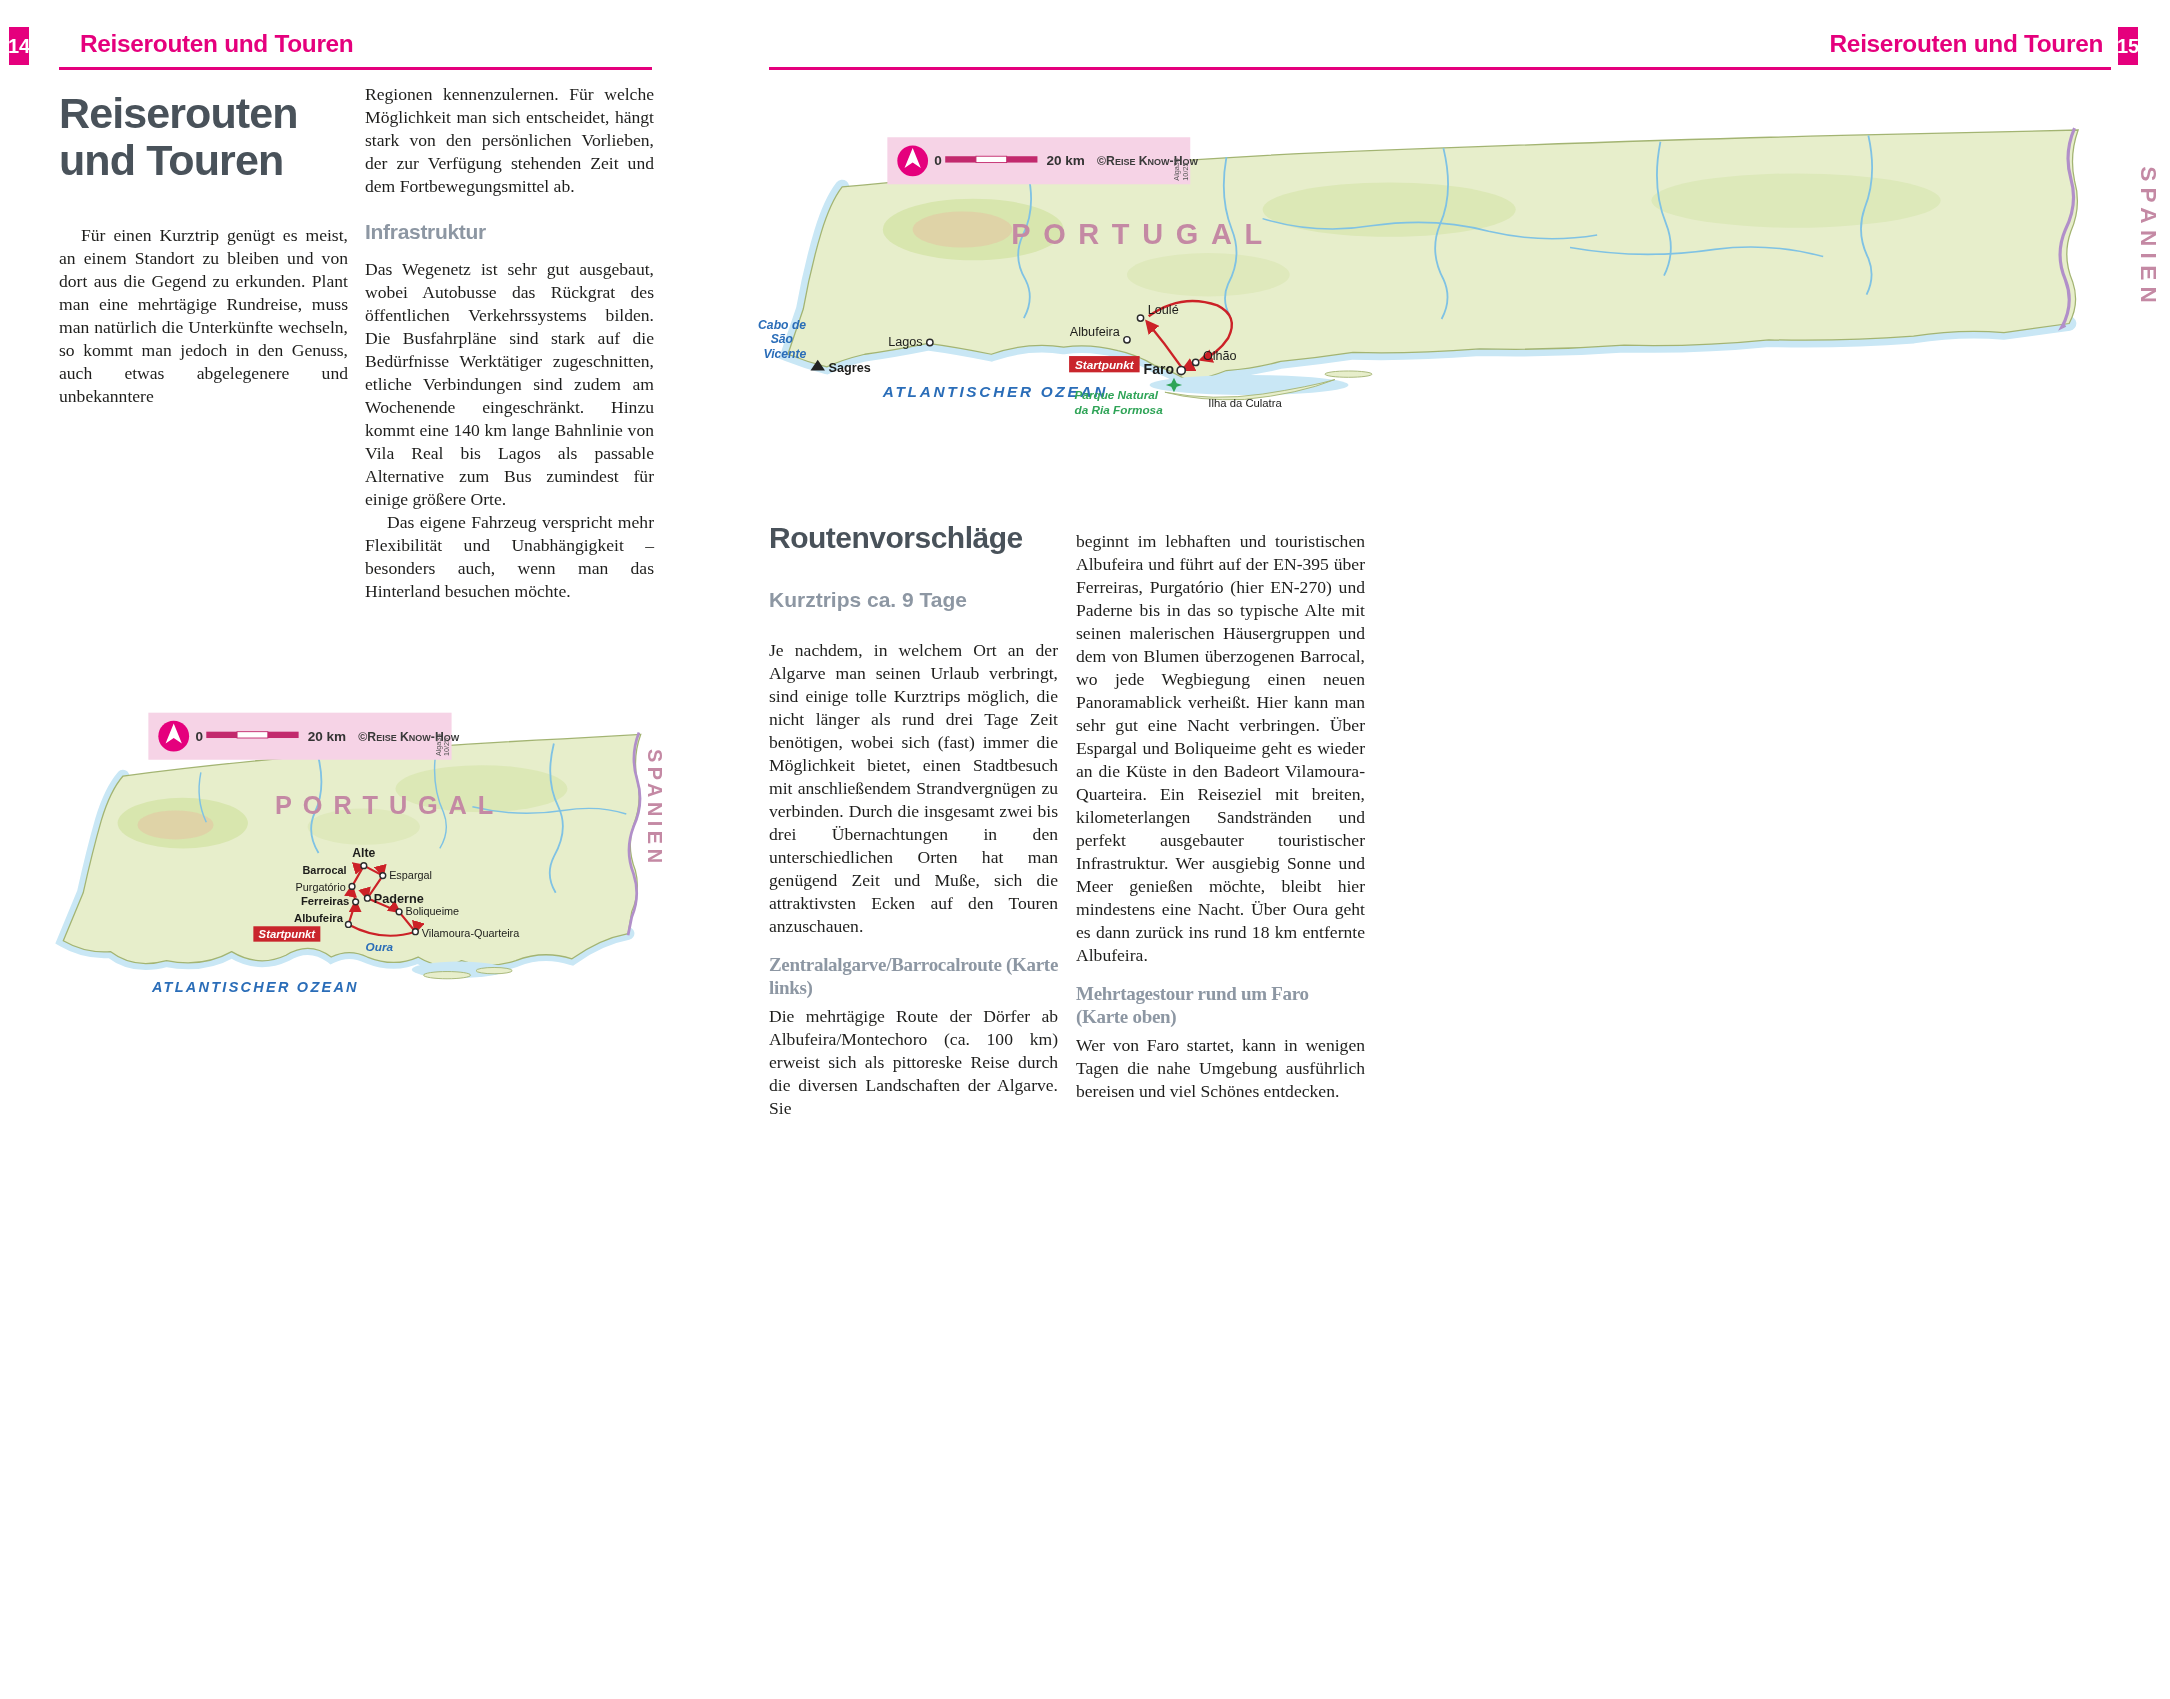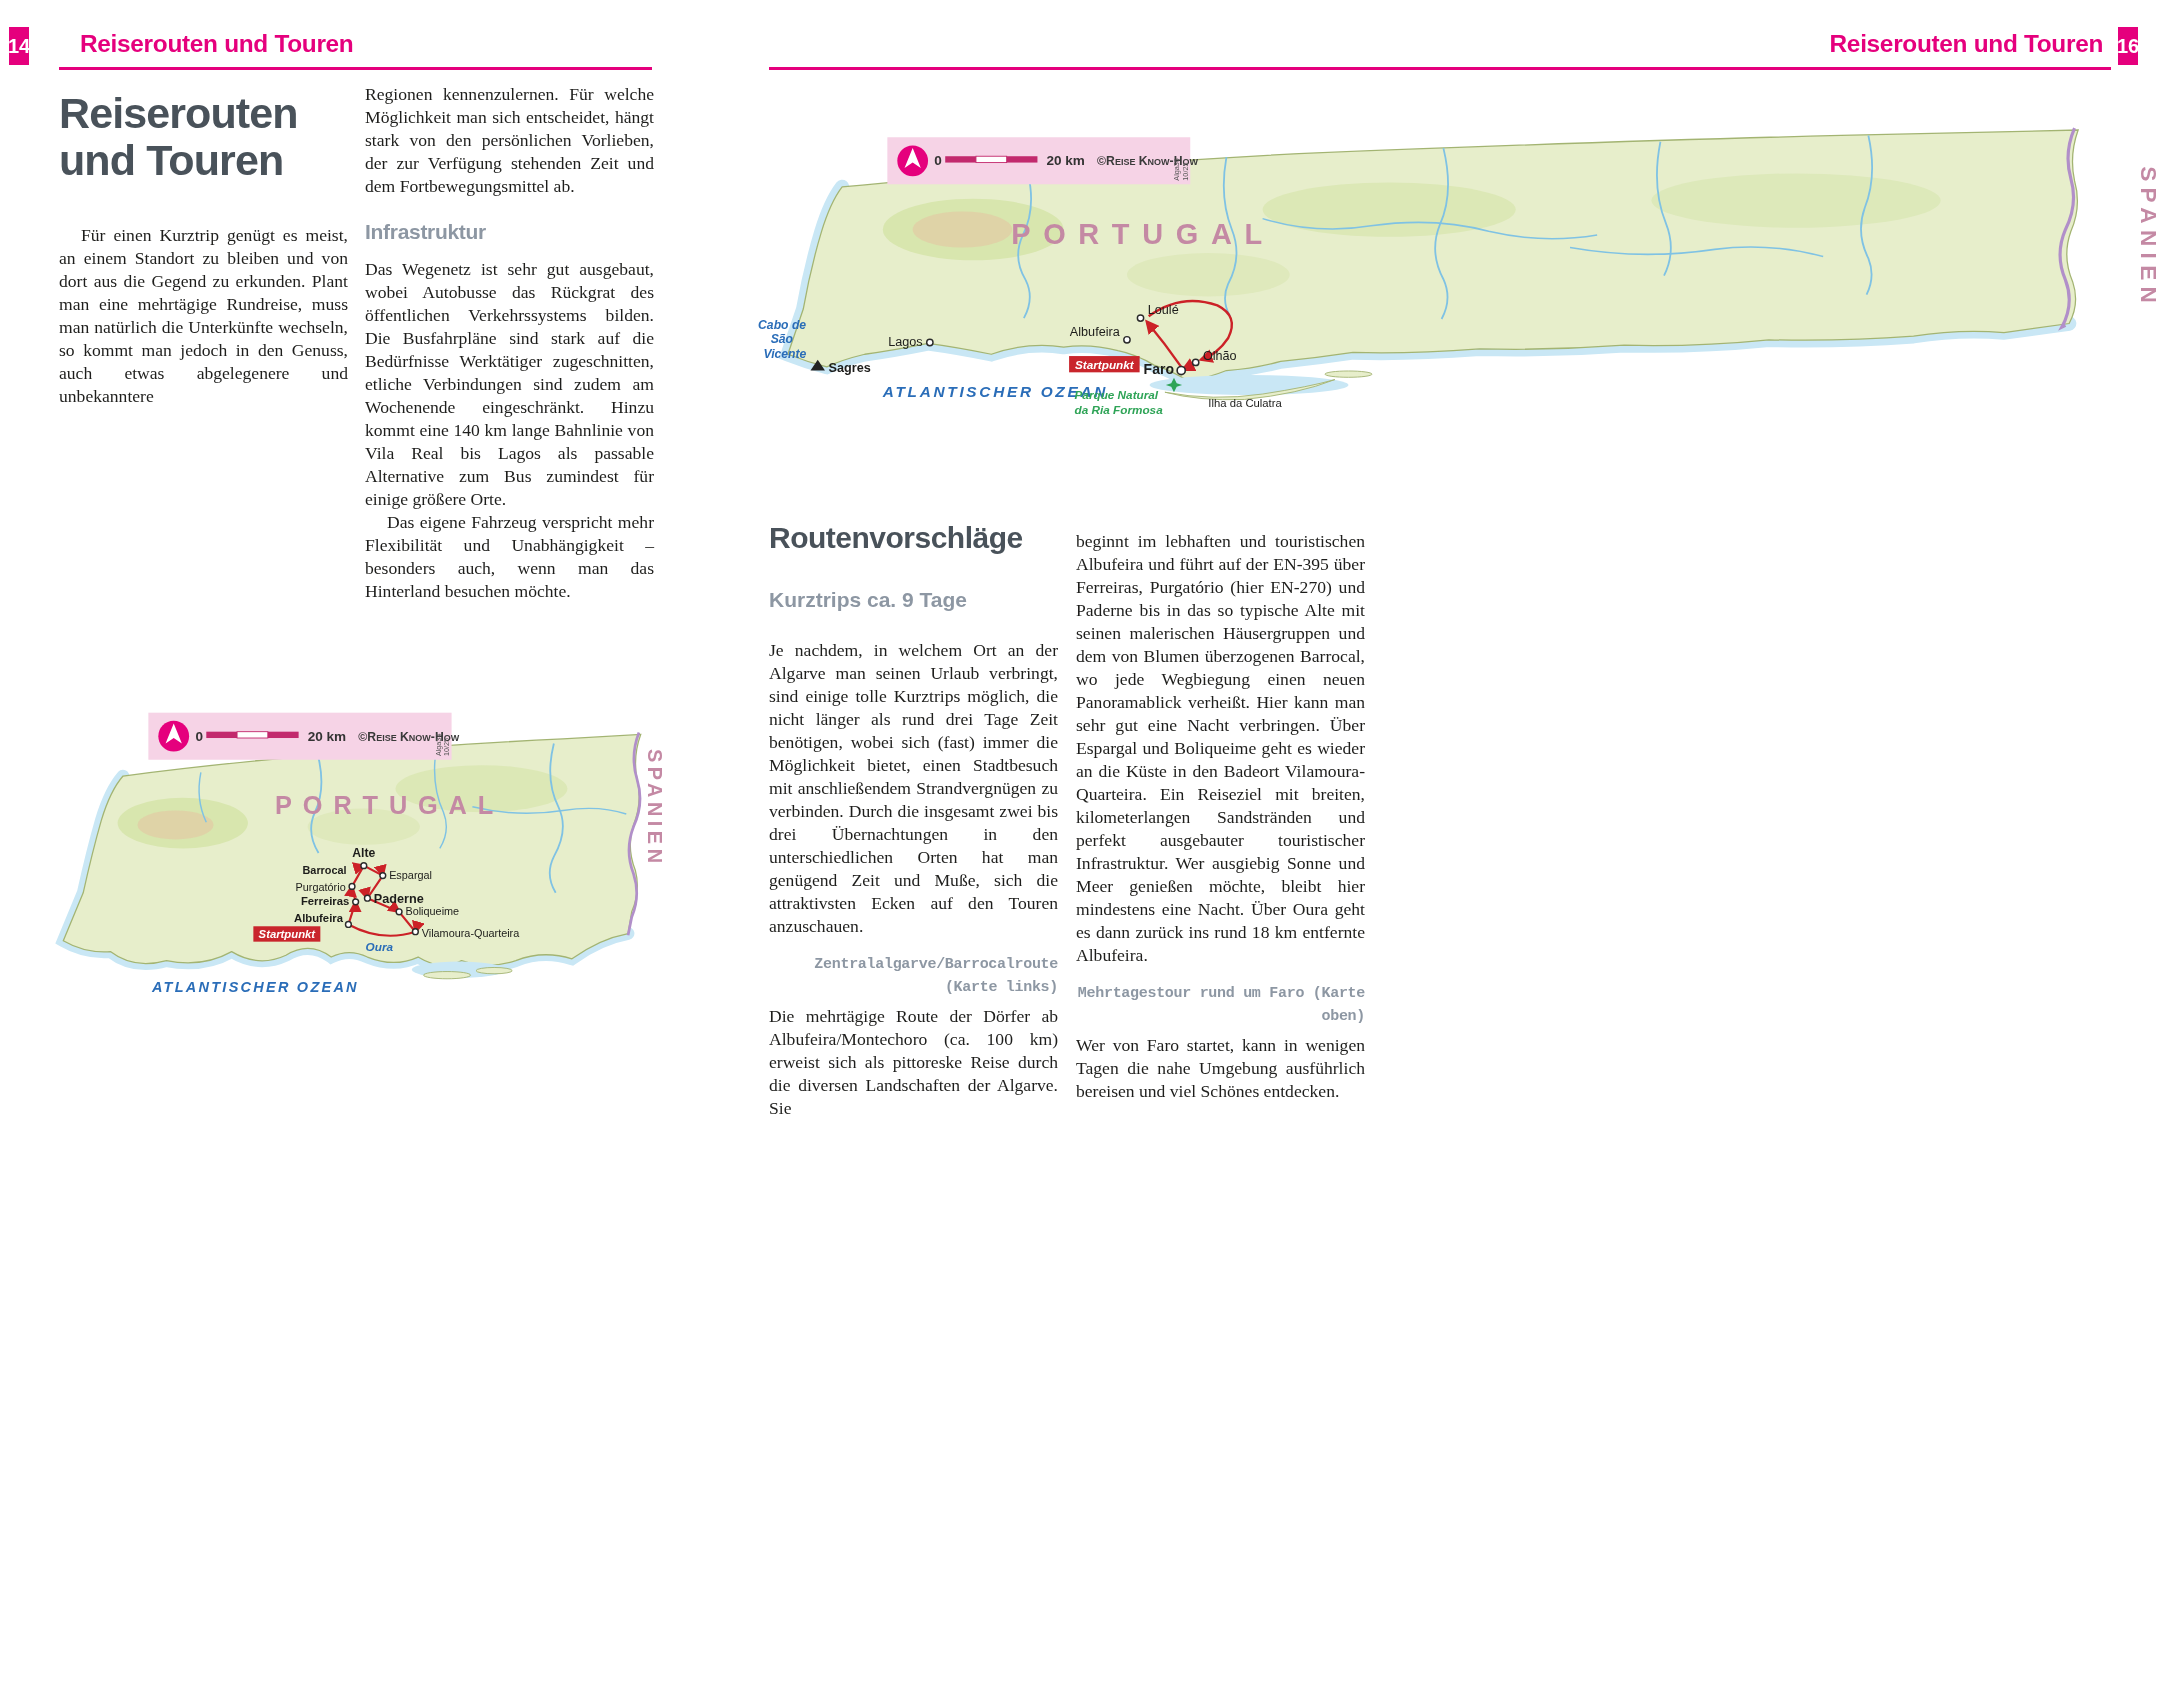--- a/index.html
+++ b/index.html
@@ -56,22 +56,22 @@
   .col p.indent{text-indent:1.25em;}
   #l-col1{left:59px;top:224px;}
   #l-col2{left:365px;top:83px;}
   #r-col1{left:769px;top:639px;}
   #r-col2{left:1076px;top:530px;}
   .subhead{
     font-family:"Liberation Sans",sans-serif;font-weight:bold;color:var(--grayhead);
     font-size:21px;margin:22px 0 14.5px 0;text-align:left;letter-spacing:-0.3px;
   }
   .minihead{
-    font-family:Liberation Mono, monospace;font-weight:bold;color:var(--grayhead);
-    font-size:15px;margin:14.5px 0 6.3px 0;text-align:right;letter-spacing:-0.3px;
+    font-family:Liberation Serif, serif;font-weight:bold;color:var(--grayhead);
+    font-size:19px;margin:14.5px 0 6.3px 0;text-align:left;letter-spacing:-0.3px;
   }
   #routen-heading{
     position:absolute;left:769px;top:521px;
     font-family:"Liberation Sans",sans-serif;font-weight:bold;font-size:30px;color:var(--title);
     letter-spacing:-0.5px;
   }
   #kurztrips-heading{
     position:absolute;left:769px;top:588px;
     font-family:"Liberation Sans",sans-serif;font-weight:bold;font-size:21px;color:var(--grayhead);
   }
@@ -87,21 +87,21 @@
   .t-start{fill:#ffffff;font-weight:bold;font-style:italic;}
   .t-credit{fill:#3a3a3a;font-weight:bold;font-variant:small-caps;}
 </style>
 </head>
 <body>
 
 <div class="tab" id="tab-14">14</div>
 <div class="header-title" id="header-left">Reiserouten und Touren</div>
 <div class="rule" id="rule-left"></div>
 
-<div class="tab" id="tab-15">16</div>
+<div class="tab" id="tab-15">15</div>
 <div class="header-title" id="header-right">Reiserouten und Touren</div>
 <div class="rule" id="rule-right"></div>
 
 <div class="main-title">
   <div>Reiserouten</div>
   <div>und Touren</div>
 </div>
 
 <div class="col" id="l-col1">
   <p class="indent">Für einen Kurztrip genügt es meist, an einem Standort zu bleiben und von dort aus die Gegend zu erkunden. Plant man eine mehrtägige Rundreise, muss man natürlich die Unterkünfte wechseln, so kommt man jedoch in den Genuss, auch etwas abgelegenere und unbekanntere</p>

